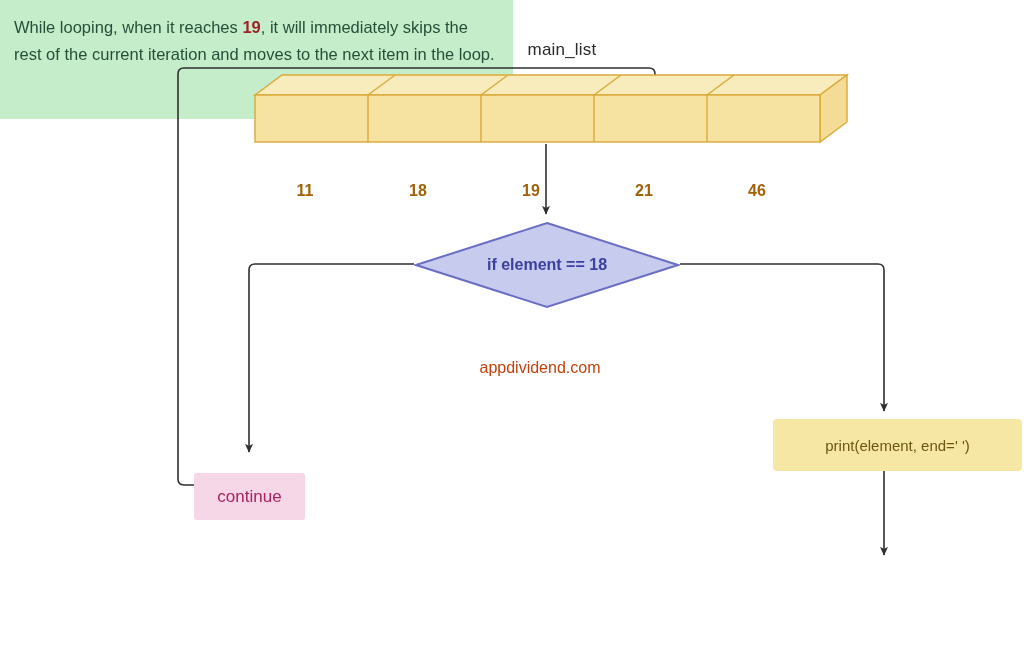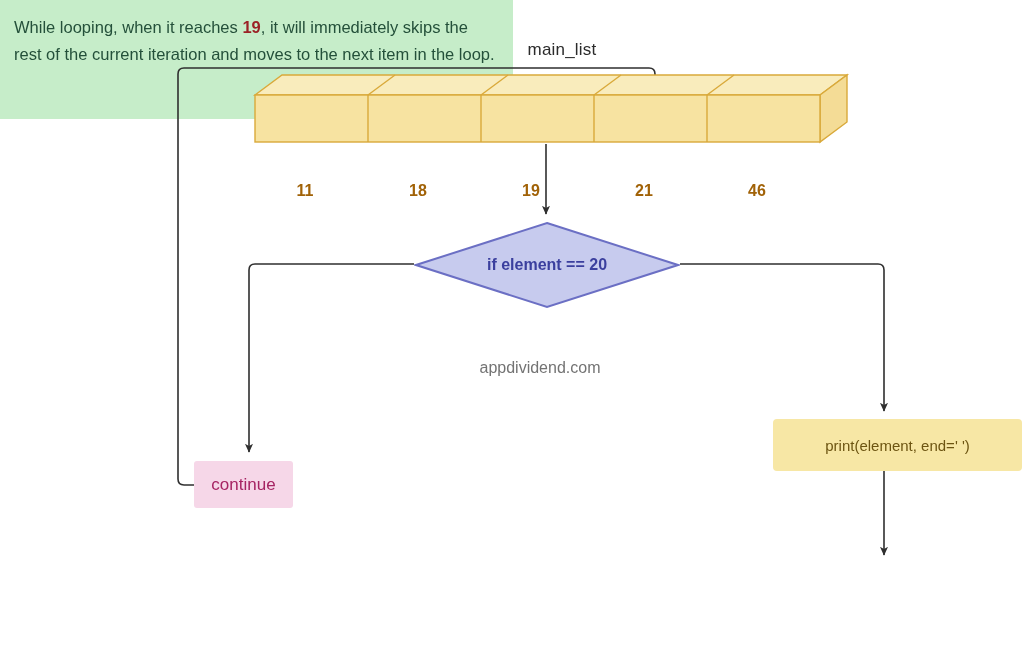--- a/index.html
+++ b/index.html
@@ -86,40 +86,40 @@
     white-space: nowrap;
   }
 
   
   #watermark {
     left: 440px;
     top: 355px;
     width: 200px;
     height: 26px;
     font-size: 16px;
-    color: #737373;
+    color: #c2410c;
   }
 
   
   #print-box {
     left: 773px;
     top: 419px;
     width: 249px;
     height: 52px;
     background: #f7e7a5;
     border-radius: 4px;
     font-size: 15px;
     color: #6d5512;
   }
 
   
   #continue-box {
     left: 194px;
-    top: 461px;
-    width: 99px;
+    top: 473px;
+    width: 111px;
     height: 47px;
     background: #f6d7e8;
     border-radius: 3px;
     font-size: 17px;
     color: #a62463;
   }
 
   
   #output-box {
     left: 813px;
@@ -198,21 +198,21 @@
     <div class="cell-label" style="left:115px;">18</div>
     <div class="cell-label" style="left:228px;">19</div>
     <div class="cell-label" style="left:341px;">21</div>
     <div class="cell-label" style="left:454px;">46</div>
   </div>
 
   <div class="node" id="decision">
     <svg class="dia-svg" width="266" height="88" viewBox="0 0 266 88">
       <path d="M133,2 L264,44 L133,86 L2,44 Z" fill="#c7cbee" stroke="#6b6fc4" stroke-width="2"></path>
     </svg>
-    <span class="dia-text">if element == 20</span>
+    <span class="dia-text">if element == 18</span>
   </div>
 
   <div class="node" id="watermark">appdividend.com</div>
 
   <div class="node" id="print-box">print(element, end=' ')</div>
 
   <div class="node" id="continue-box">continue</div>
 
 
   <div id="note-box">

